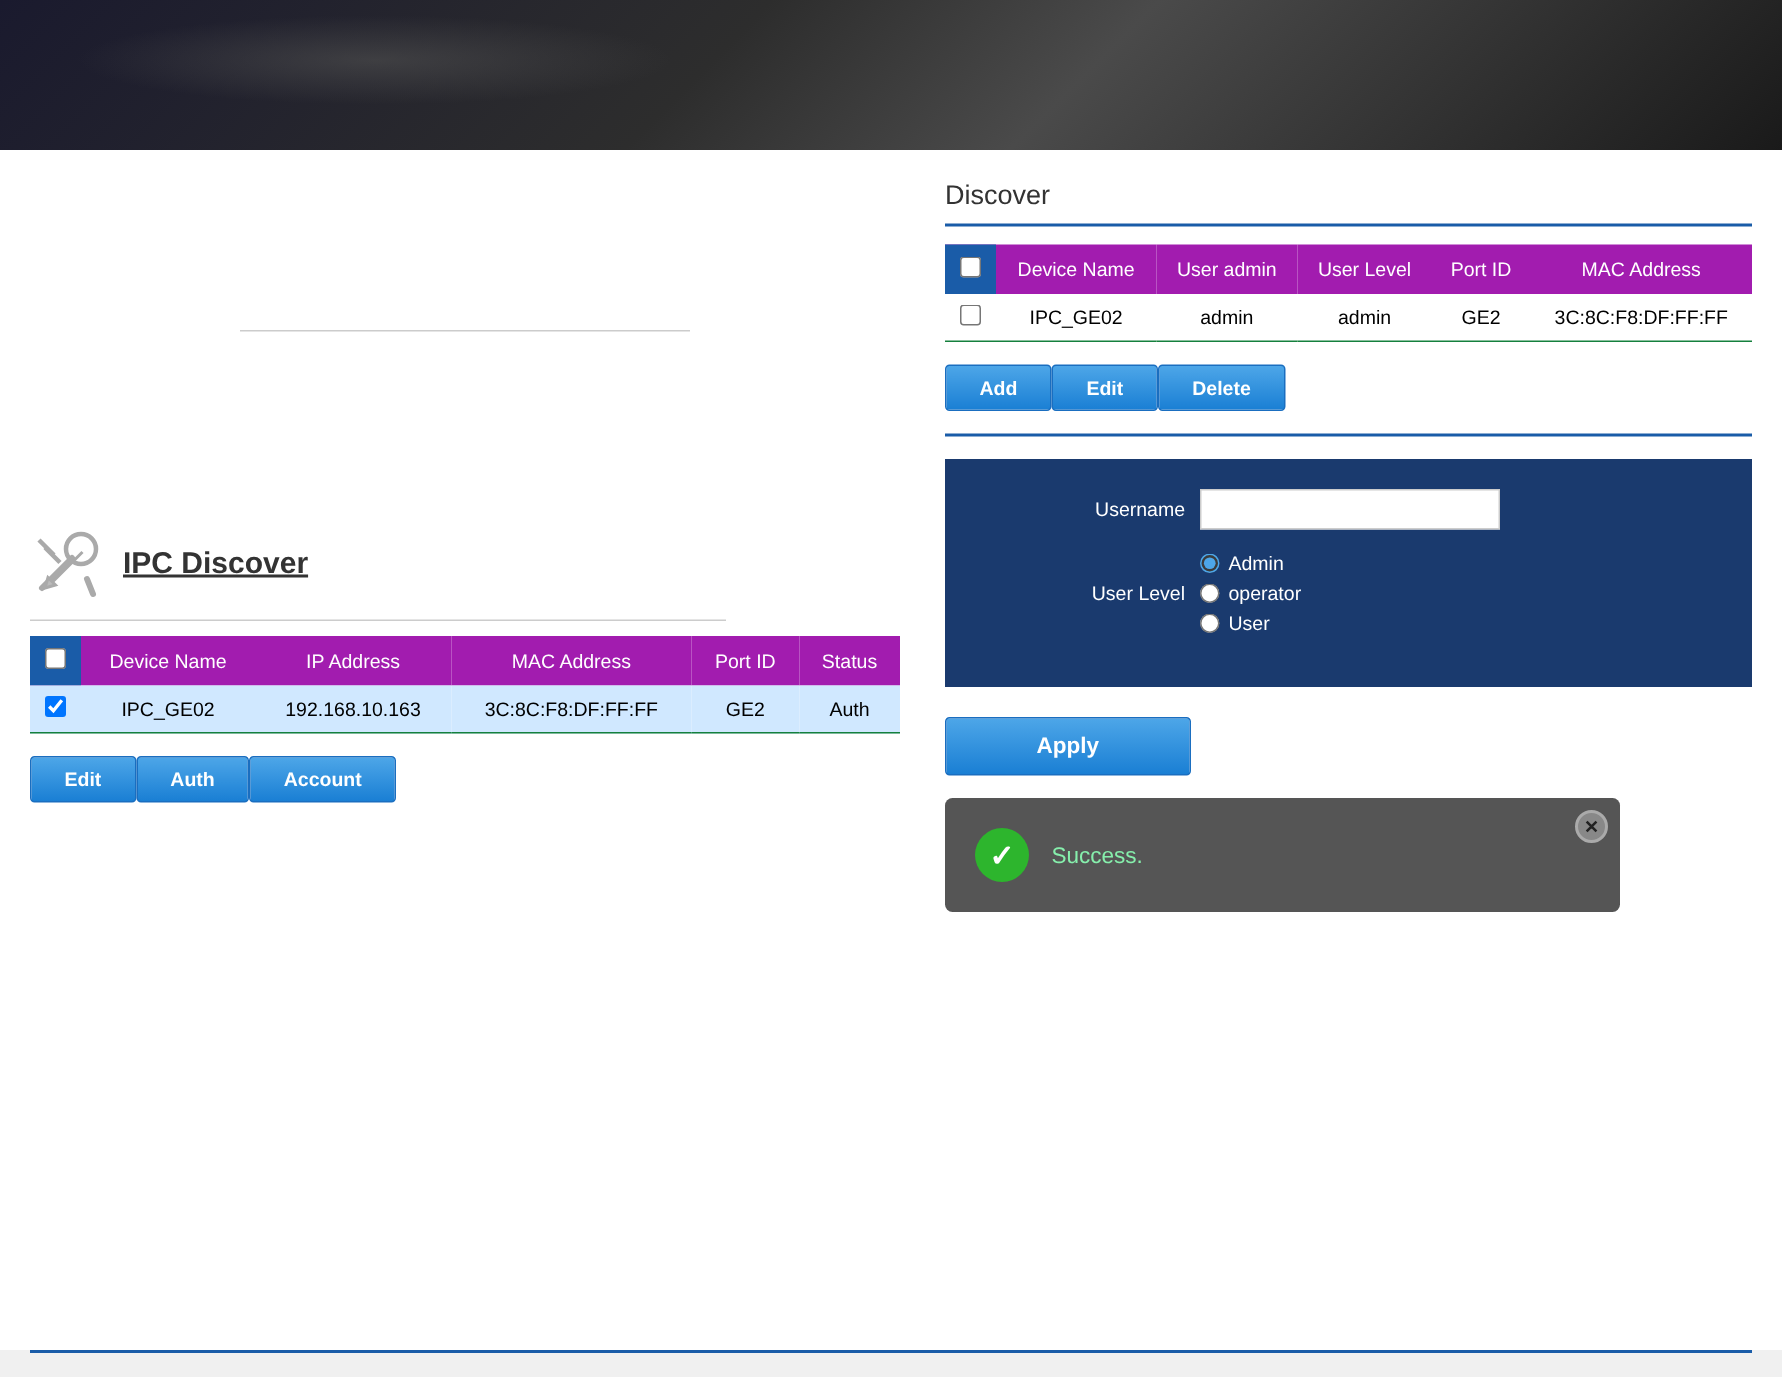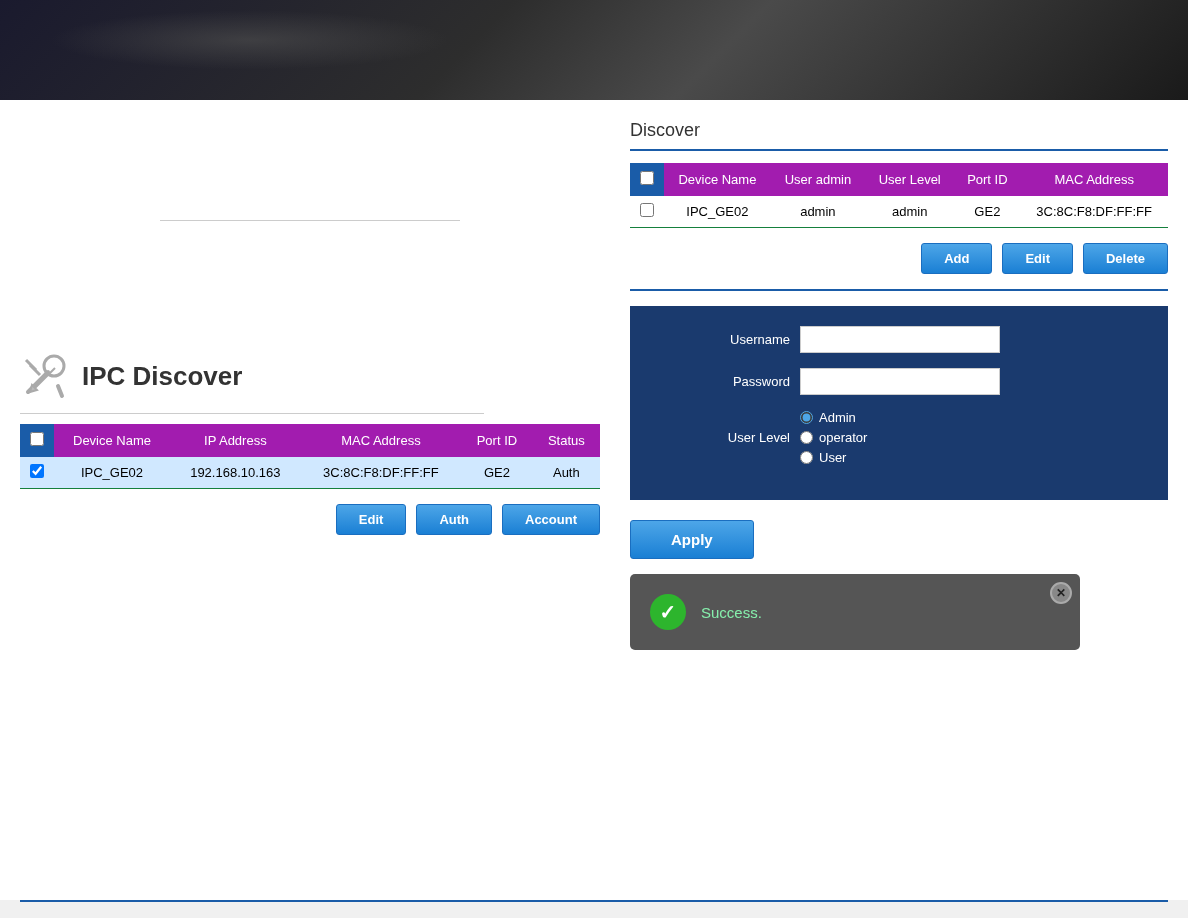--- a/index.html
+++ b/index.html
@@ -41,23 +41,24 @@
     
     .ipc-discover-header {
       display: flex;
       align-items: center;
       gap: 12px;
       margin-top: 30px;
       margin-bottom: 10px;
     }
 
     .ipc-title {
-      font-size: 26px;
+      font-size: 20px;
       font-weight: bold;
       color: #333;
+      text-decoration: underline;
     }
 
     .divider-line {
       border: none;
       border-top: 1px solid #ccc;
       margin: 10px 0;
       width: 80%;
     }
 
     
@@ -103,23 +104,21 @@
     
     input[type="checkbox"] {
       width: 14px;
       height: 14px;
       cursor: pointer;
     }
 
     
     .btn-group {
       display: flex;
-      gap: 10px;
       margin-top: 5px;
-      justify-content: flex-end;
     }
 
     .btn {
       padding: 7px 22px;
       border: none;
       border-radius: 3px;
       cursor: pointer;
       font-size: 13px;
       font-weight: bold;
     }
@@ -190,21 +189,21 @@
     .radio-item input[type="radio"] {
       accent-color: #4da6e8;
     }
 
     
     .apply-section {
       margin-top: 20px;
     }
 
     .btn-apply {
-      padding: 10px 40px;
+      padding: 10px 60px;
       background: linear-gradient(to bottom, #4da6e8, #1a7fd4);
       color: white;
       border: 1px solid #1a6ec0;
       border-radius: 3px;
       cursor: pointer;
       font-size: 15px;
       font-weight: bold;
     }
 
     
@@ -381,24 +380,20 @@
     </div>
 
     <hr class="privilege-divider" style="margin-top:15px;">
 
     <div class="form-section">
       <div class="form-row">
         <label class="form-label">Username</label>
         <input type="text" class="form-input" value="" style="">
       </div>
       <div class="form-row">
-        <label class="form-label">Password</label>
-        <input type="password" class="form-input" value="" style="">
-      </div>
-      <div class="form-row">
         <label class="form-label">User Level</label>
         <div class="radio-group">
           <label class="radio-item">
             <input type="radio" name="user_level" checked="" style="">
             <span>Admin</span>
           </label>
           <label class="radio-item">
             <input type="radio" name="user_level" style="">
             <span>operator</span>
           </label>

